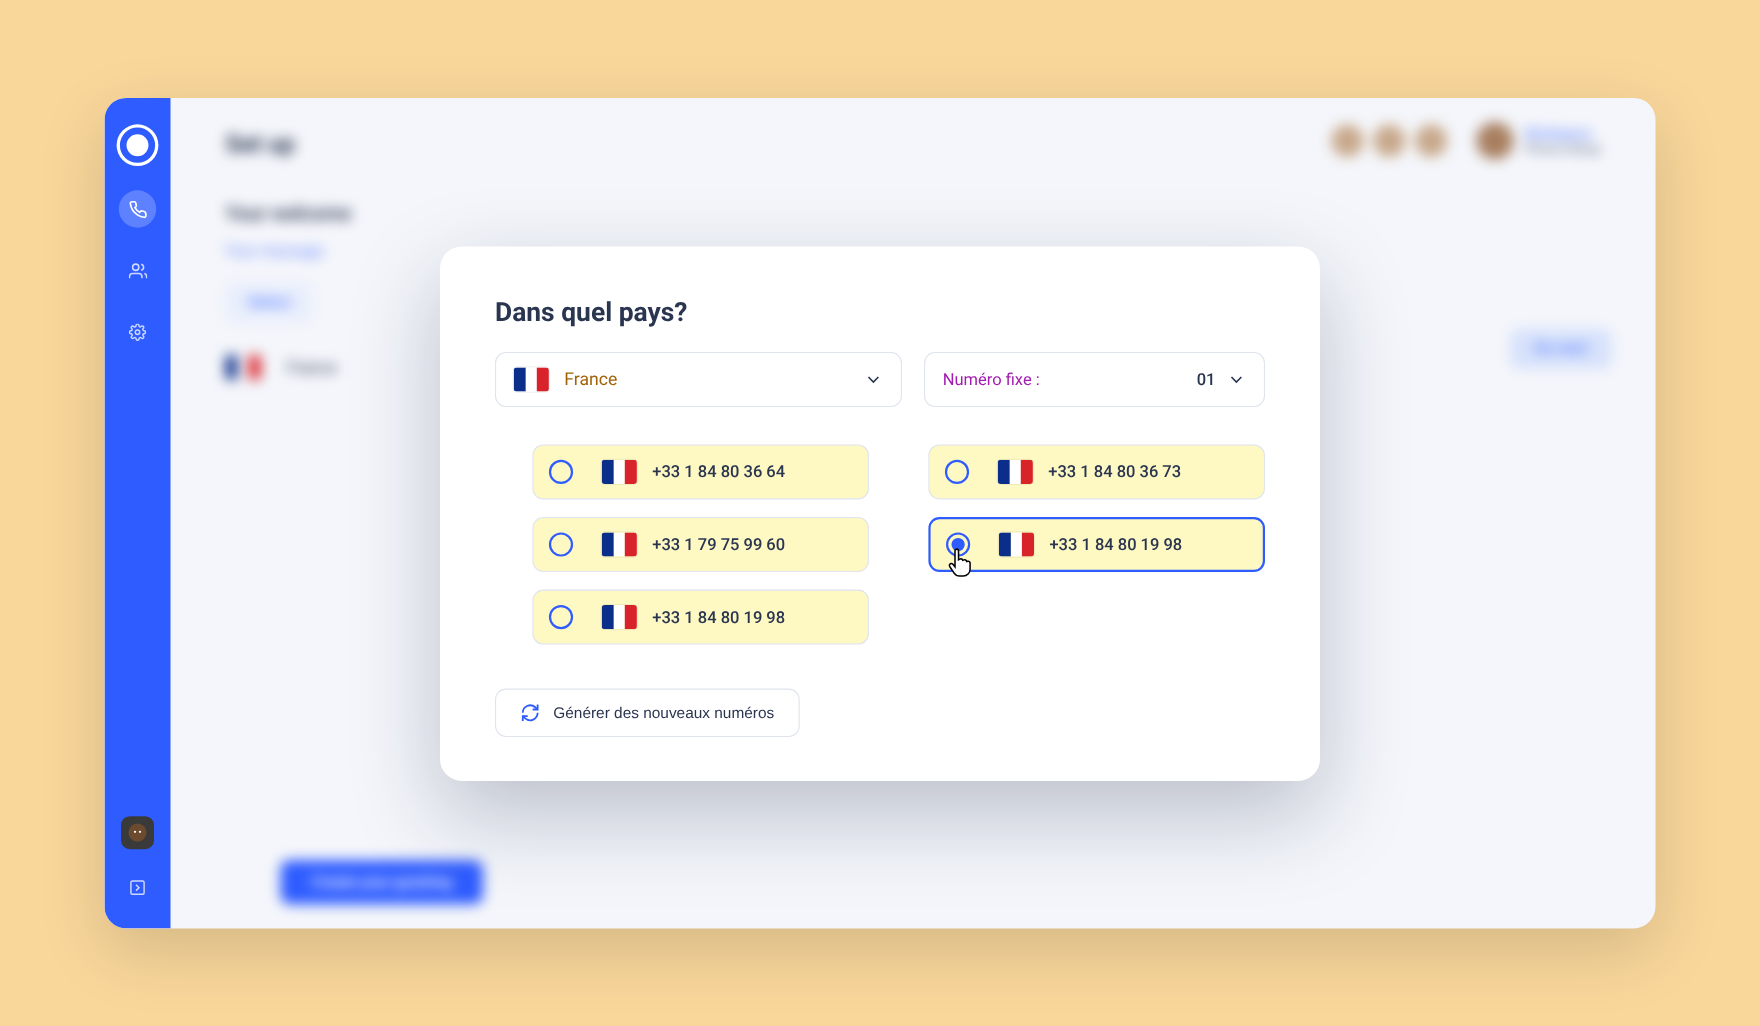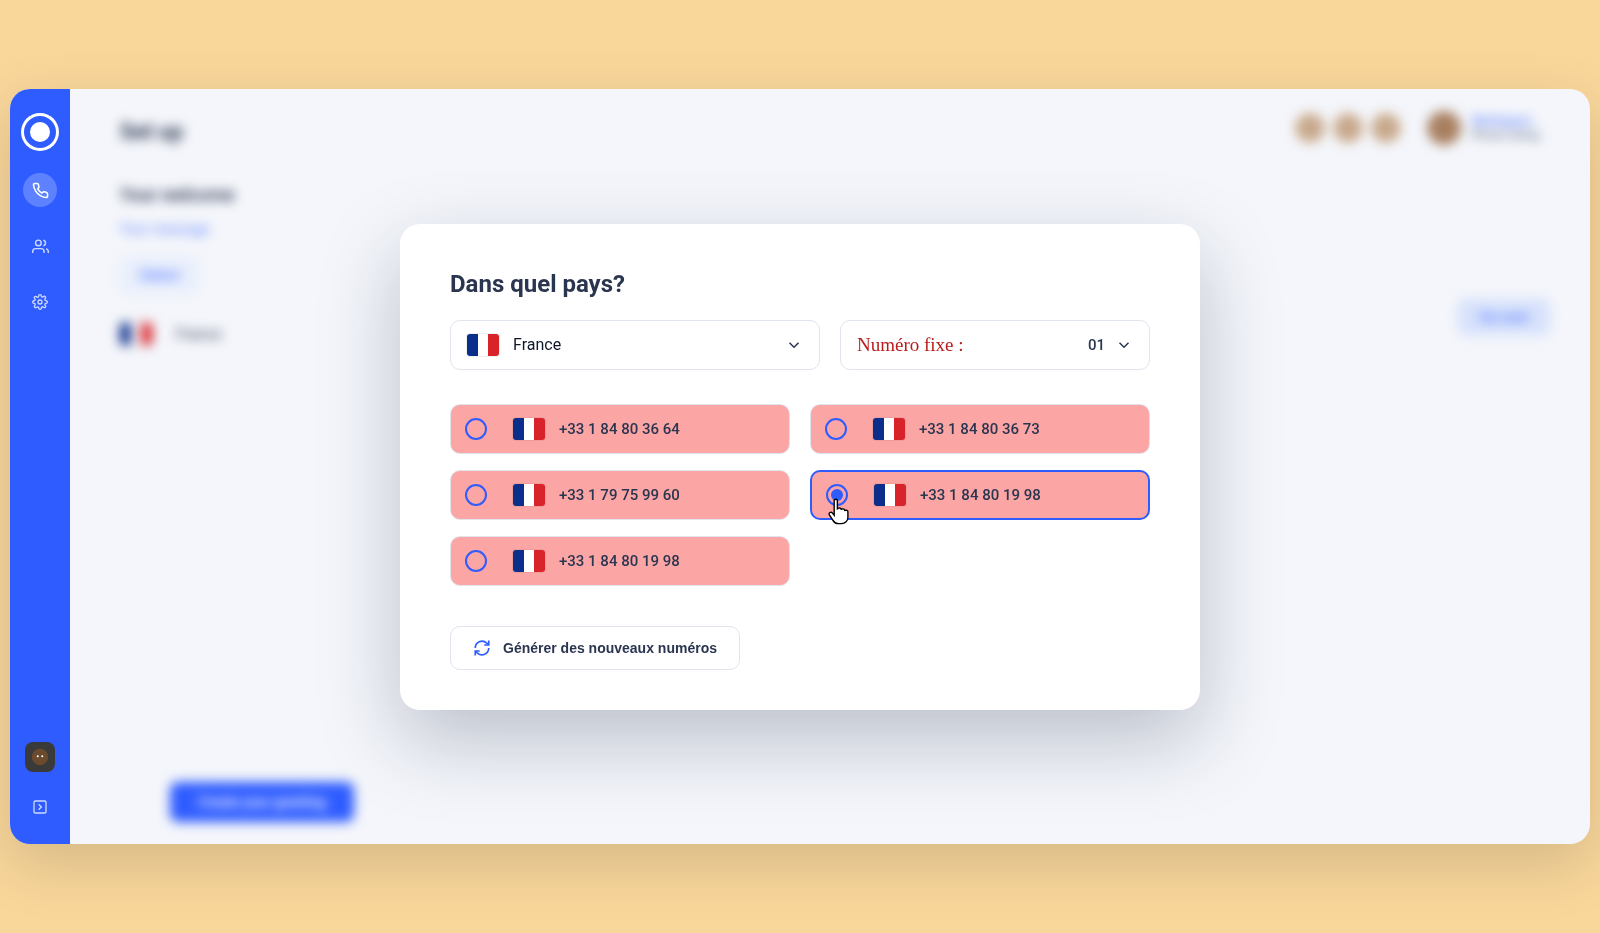--- a/index.html
+++ b/index.html
@@ -7,21 +7,21 @@
     font-family: -apple-system, BlinkMacSystemFont, "Segoe UI", Roboto, sans-serif;
     background: #f9d79b;
     width: 1600px;
     height: 933px;
     display: flex;
     align-items: center;
     justify-content: center;
     overflow: hidden;
   }
   .app-window {
-    width: 1580px;
+    width: 1410px;
     height: 755px;
     background: #f4f6fb;
     border-radius: 20px;
     position: relative;
     overflow: hidden;
     box-shadow: 0 20px 60px rgba(0,0,0,0.15);
   }
   .sidebar {
     position: absolute;
     left: 0; top: 0; bottom: 0;
@@ -107,50 +107,51 @@
     border-radius: 3px;
     overflow: hidden;
     margin-right: 14px;
     flex-shrink:0;
     box-shadow: 0 0 0 1px rgba(0,0,0,0.06);
   }
   .flag span { flex:1; }
   .flag .b{ background:#0b2e8a;}
   .flag .w{ background:#fff;}
   .flag .r{ background:#d8232a;}
-  .sel-text { font-size:16px; color:#0f172a; flex:1;}
-  .sel-label { color:#b91c1c; font-size:19px;font-family:Liberation Serif, serif;}
+  .sel-text { font-size:16px; color:#a16207; flex:1;}
+  .sel-label { color:#a21caf; font-size:15px;}
   .sel-val { color:#2a3550; font-size:15px; font-weight:500; margin-right:10px;}
   .chev { color:#2a3550; }
   .grid {
     display: grid;
     grid-template-columns: 1fr 1fr;
     gap: 16px 20px;
     margin-bottom: 40px;
   }
   .num-card {
     border: 1px solid #dfe4ee;
     border-radius: 10px;
     height: 50px;
     display:flex; align-items:center;
     padding: 0 14px;
-    background:#fca5a5;
+    background:#fef9c3;
     cursor:pointer;
+    margin-left:34px;
   }
   .num-card.selected { border: 2px solid #2e5cff; }
   .radio{
     width:22px;height:22px;border:2px solid #2e5cff;border-radius:50%;margin-right:26px;flex-shrink:0;
     display:flex;align-items:center;justify-content:center;
   }
   .radio.filled::after{content:"";width:12px;height:12px;border-radius:50%;background:#2e5cff;}
   .num-text{font-size:15px;color:#2a3550;font-weight:500;}
   .gen-btn{
     border:1px solid #dfe4ee;border-radius:10px;background:#fff;
     padding: 12px 22px; display:inline-flex;align-items:center;gap:12px;
-    font-size:14px;font-weight:700;color:#2a3550;cursor:pointer;
+    font-size:14px;font-weight:400;color:#2a3550;cursor:pointer;
   }
   .gen-btn svg{color:#2e5cff;}
   .cursor-hand{
     position:absolute;
     pointer-events:none;
   }
 </style>
 </head>
 <body>
 

